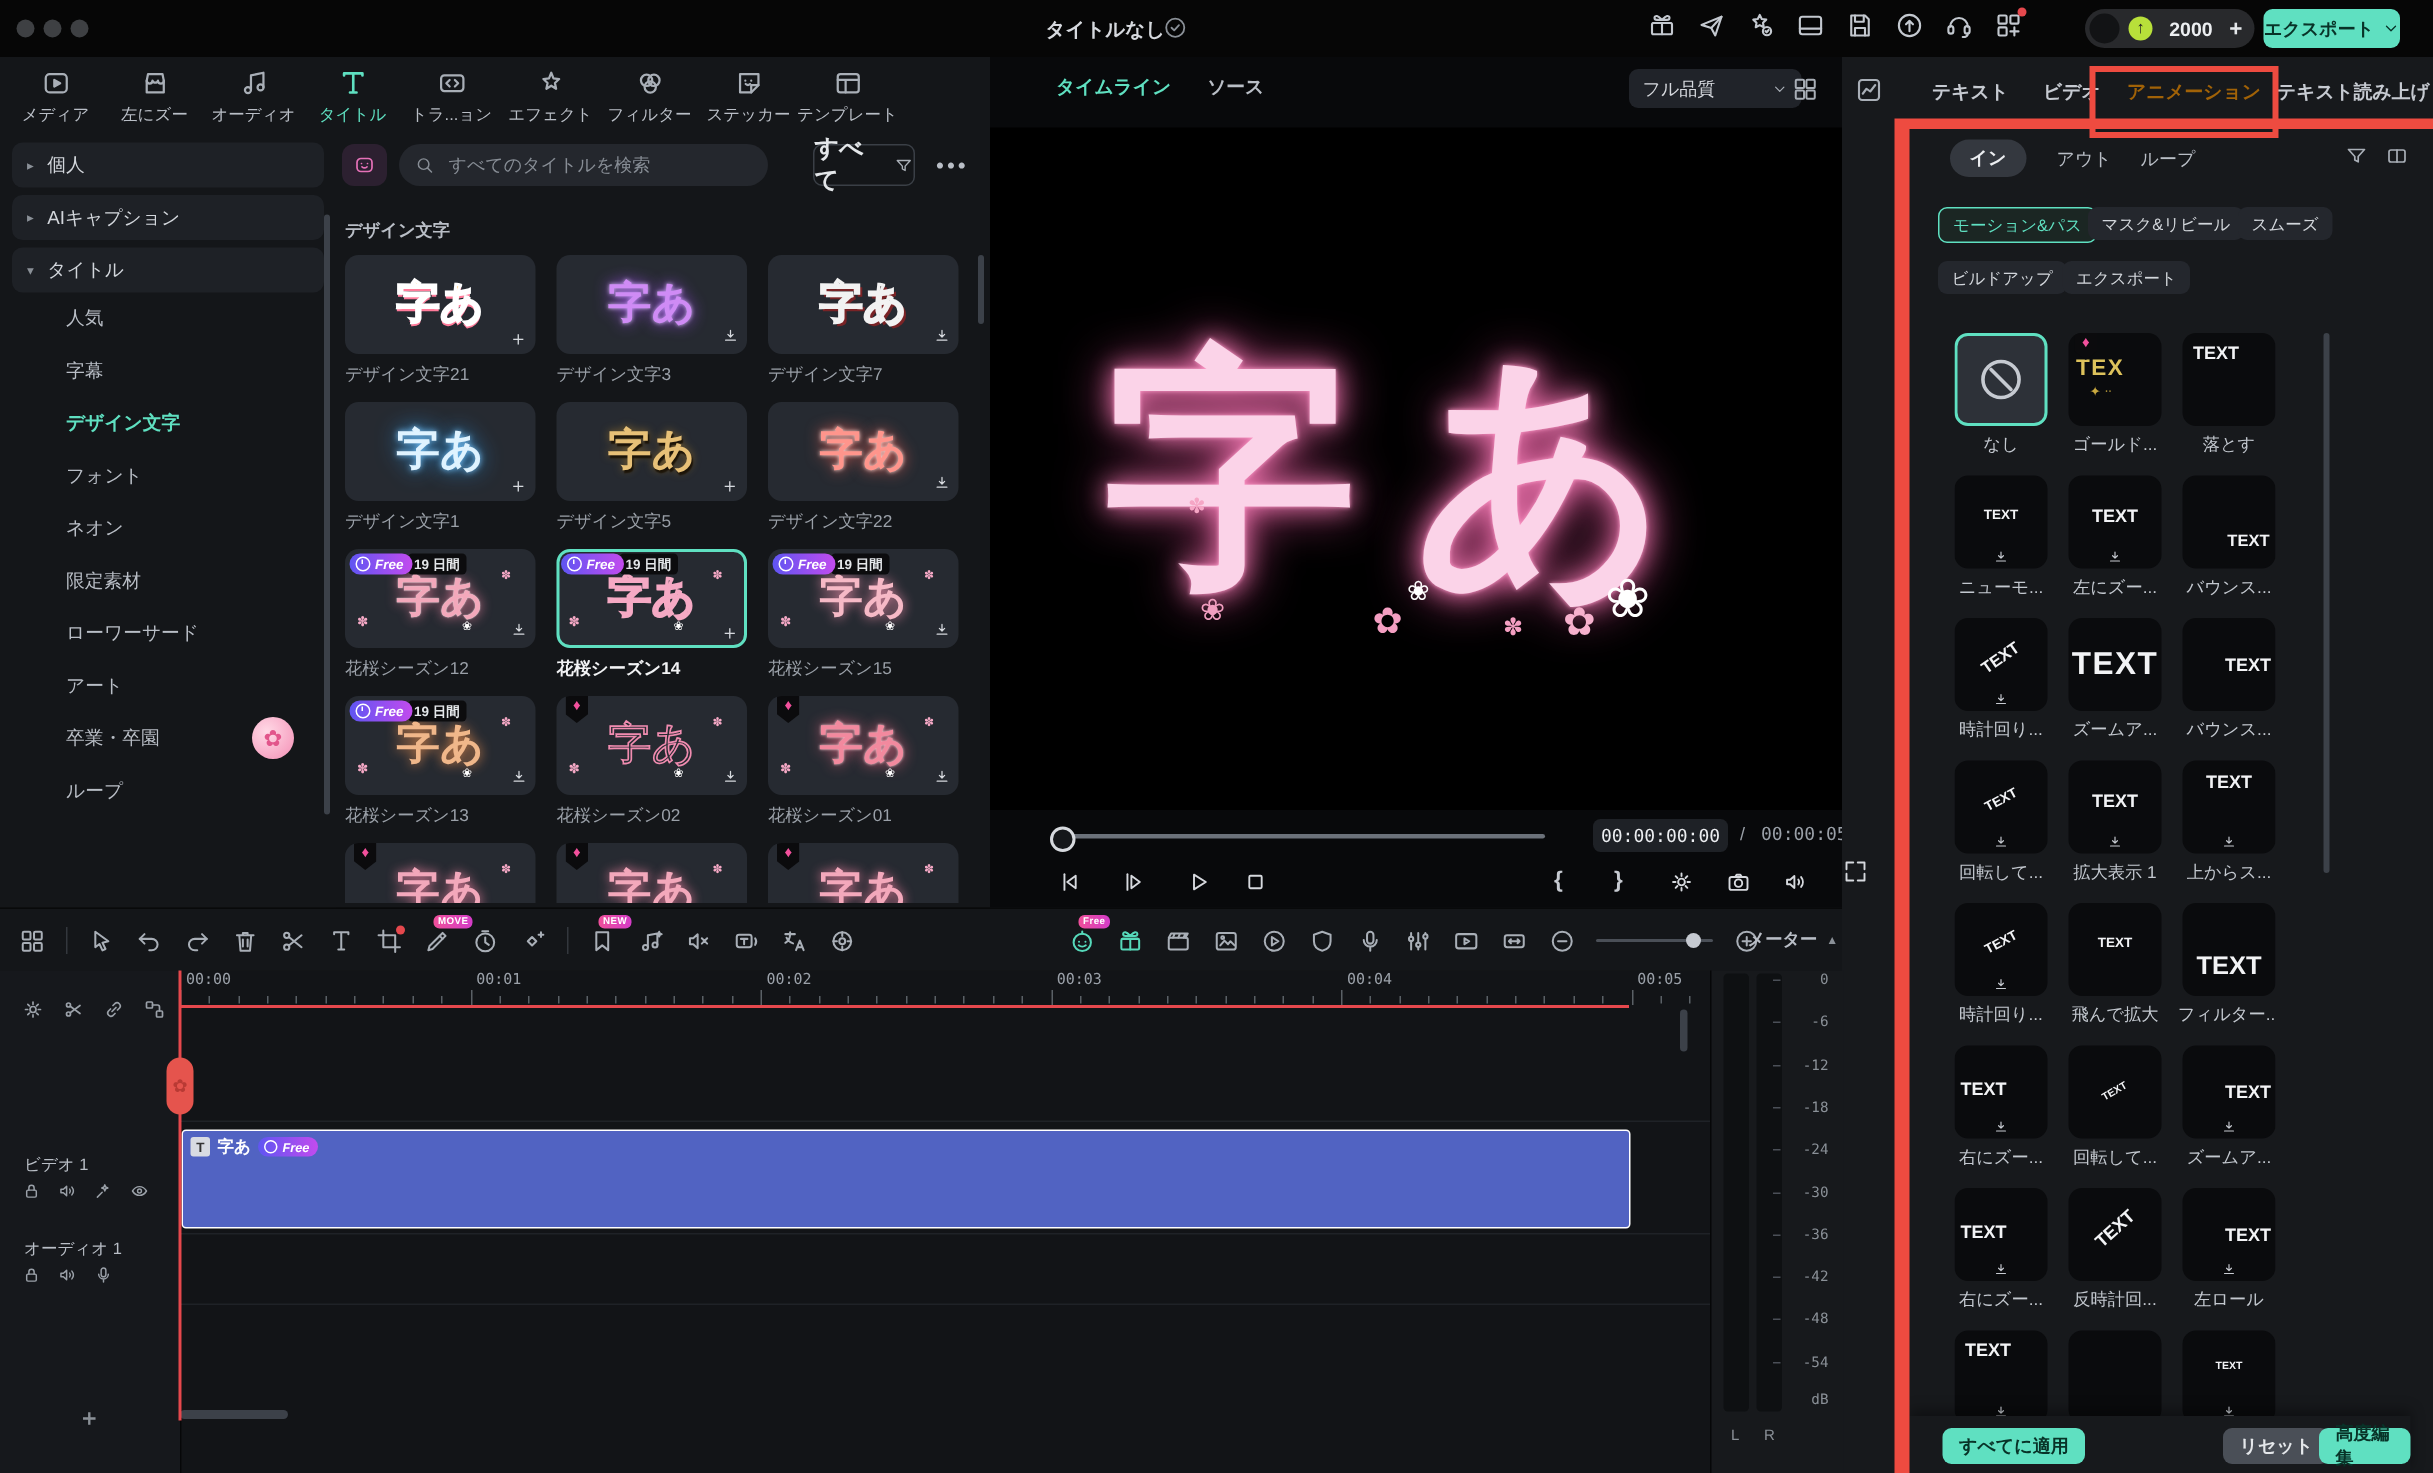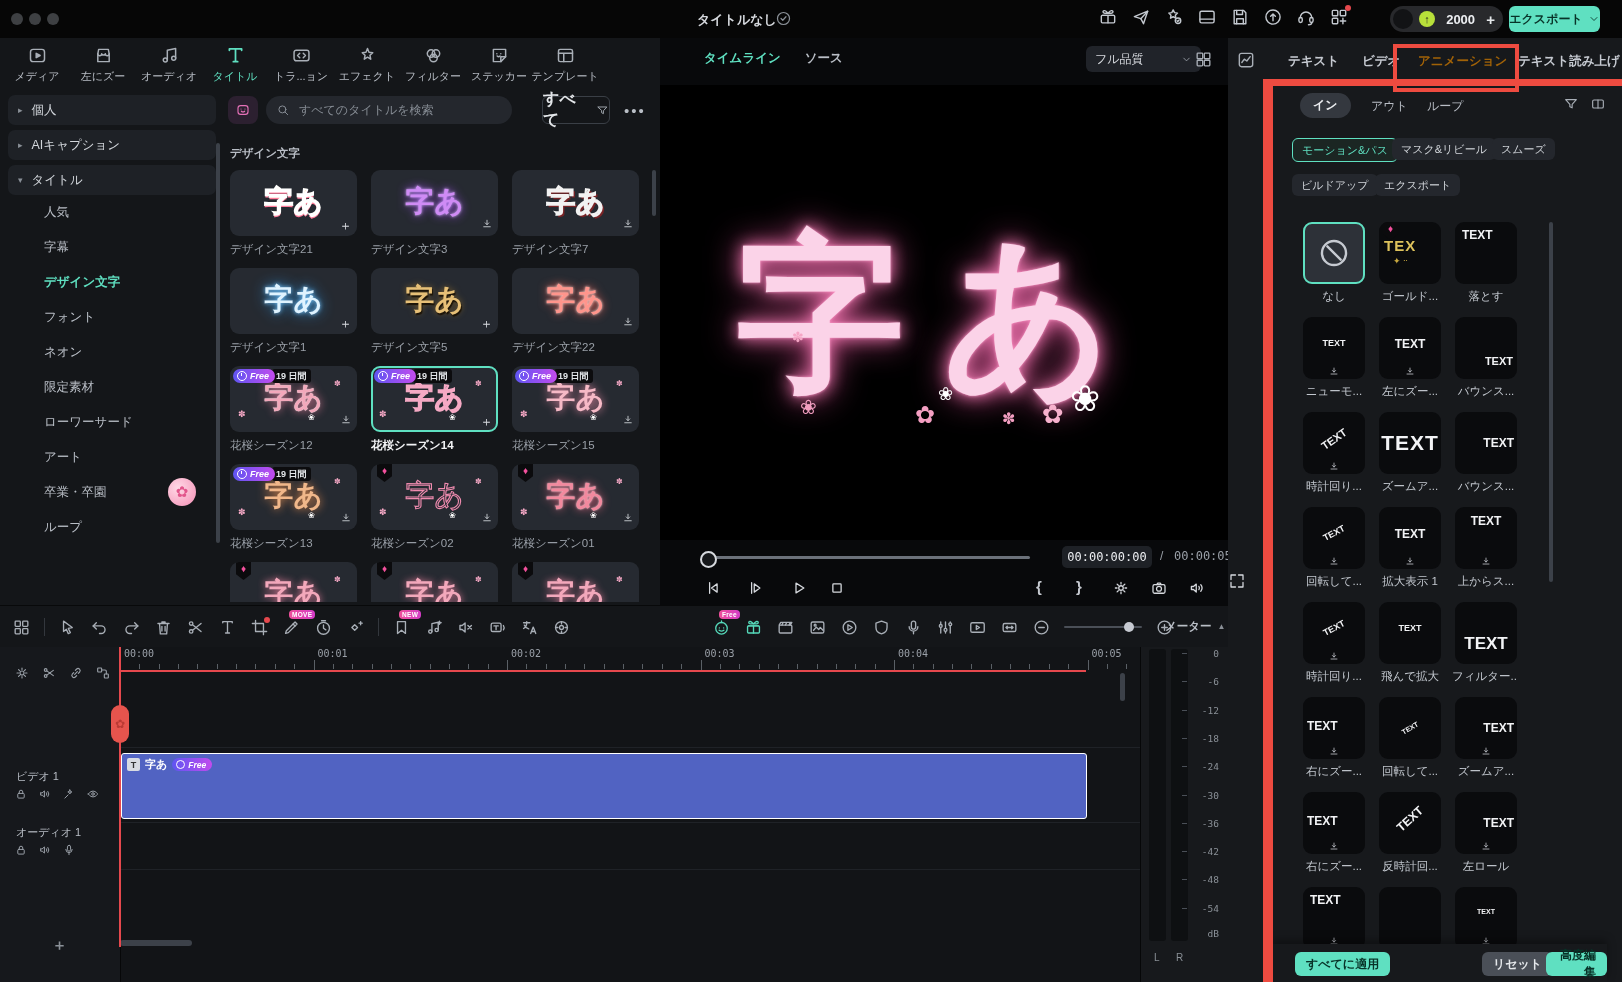--- a/index.html
+++ b/index.html
@@ -135,21 +135,21 @@
   .a-rotated .tx{left:50%;top:44%;transform:translate(-50%,-50%) rotate(-35deg);font-size:11px;}
   .a-huge .tx{left:50%;top:50%;transform:translate(-50%,-50%);font-size:21px;letter-spacing:1px;}
   .a-mid-right .tx{right:3px;top:50%;transform:translateY(-50%);font-size:12px;}
   .a-rotated-small .tx{left:50%;top:42%;transform:translate(-50%,-50%) rotate(-28deg);font-size:9px;}
   .a-top .tx{left:50%;top:7px;transform:translateX(-50%);font-size:12px;}
   .a-big-bottom .tx{left:50%;bottom:10px;transform:translateX(-50%);font-size:17px;}
   .a-mid-left .tx{left:4px;top:46%;transform:translateY(-50%);font-size:12px;}
   .a-tiny-rotated .tx{left:50%;top:50%;transform:translate(-50%,-50%) rotate(-30deg);font-size:7px;}
   .a-rotated-ccw .tx{left:50%;top:44%;transform:translate(-50%,-50%) rotate(-42deg);font-size:12px;}
   .a-tiny-center .tx{left:50%;top:38%;transform:translate(-50%,-50%);font-size:7px;}
-  #rp-footer{position:absolute;left:45px;top:906px;width:334px;height:38px;background:#17191c;box-shadow:0 -4px 8px rgba(0,0,0,.35);text-align:right;}
+  #rp-footer{position:absolute;left:45px;top:906px;width:334px;height:38px;background:#17191c;box-shadow:0 -4px 8px rgba(0,0,0,.35);}
   .rp-btn{position:absolute;top:8px;height:24px;border-radius:6px;display:flex;align-items:center;justify-content:center;font-size:12px;font-weight:700;padding:0 11px;}
   .rp-btn.teal{background:#5fe0c1;color:#083328;}
   .rp-btn.gray{background:#4a4f57;color:#e4e7ea;}
   
   #tl-toolbar{left:0;top:605px;width:1228px;height:42px;background:#141619;border-top:1px solid #08090a;}
   #tb-left{position:absolute;left:12px;top:0;height:42px;display:flex;align-items:center;gap:13px;}
   #tb-right{position:absolute;left:712px;top:0;height:42px;display:flex;align-items:center;gap:13px;}
   .tbi{position:relative;width:19px;height:19px;color:#a9afb7;}
   .tbi.teal{color:#56d9ba;}
   .tbdiv{width:1px;height:18px;background:#33373d;}

